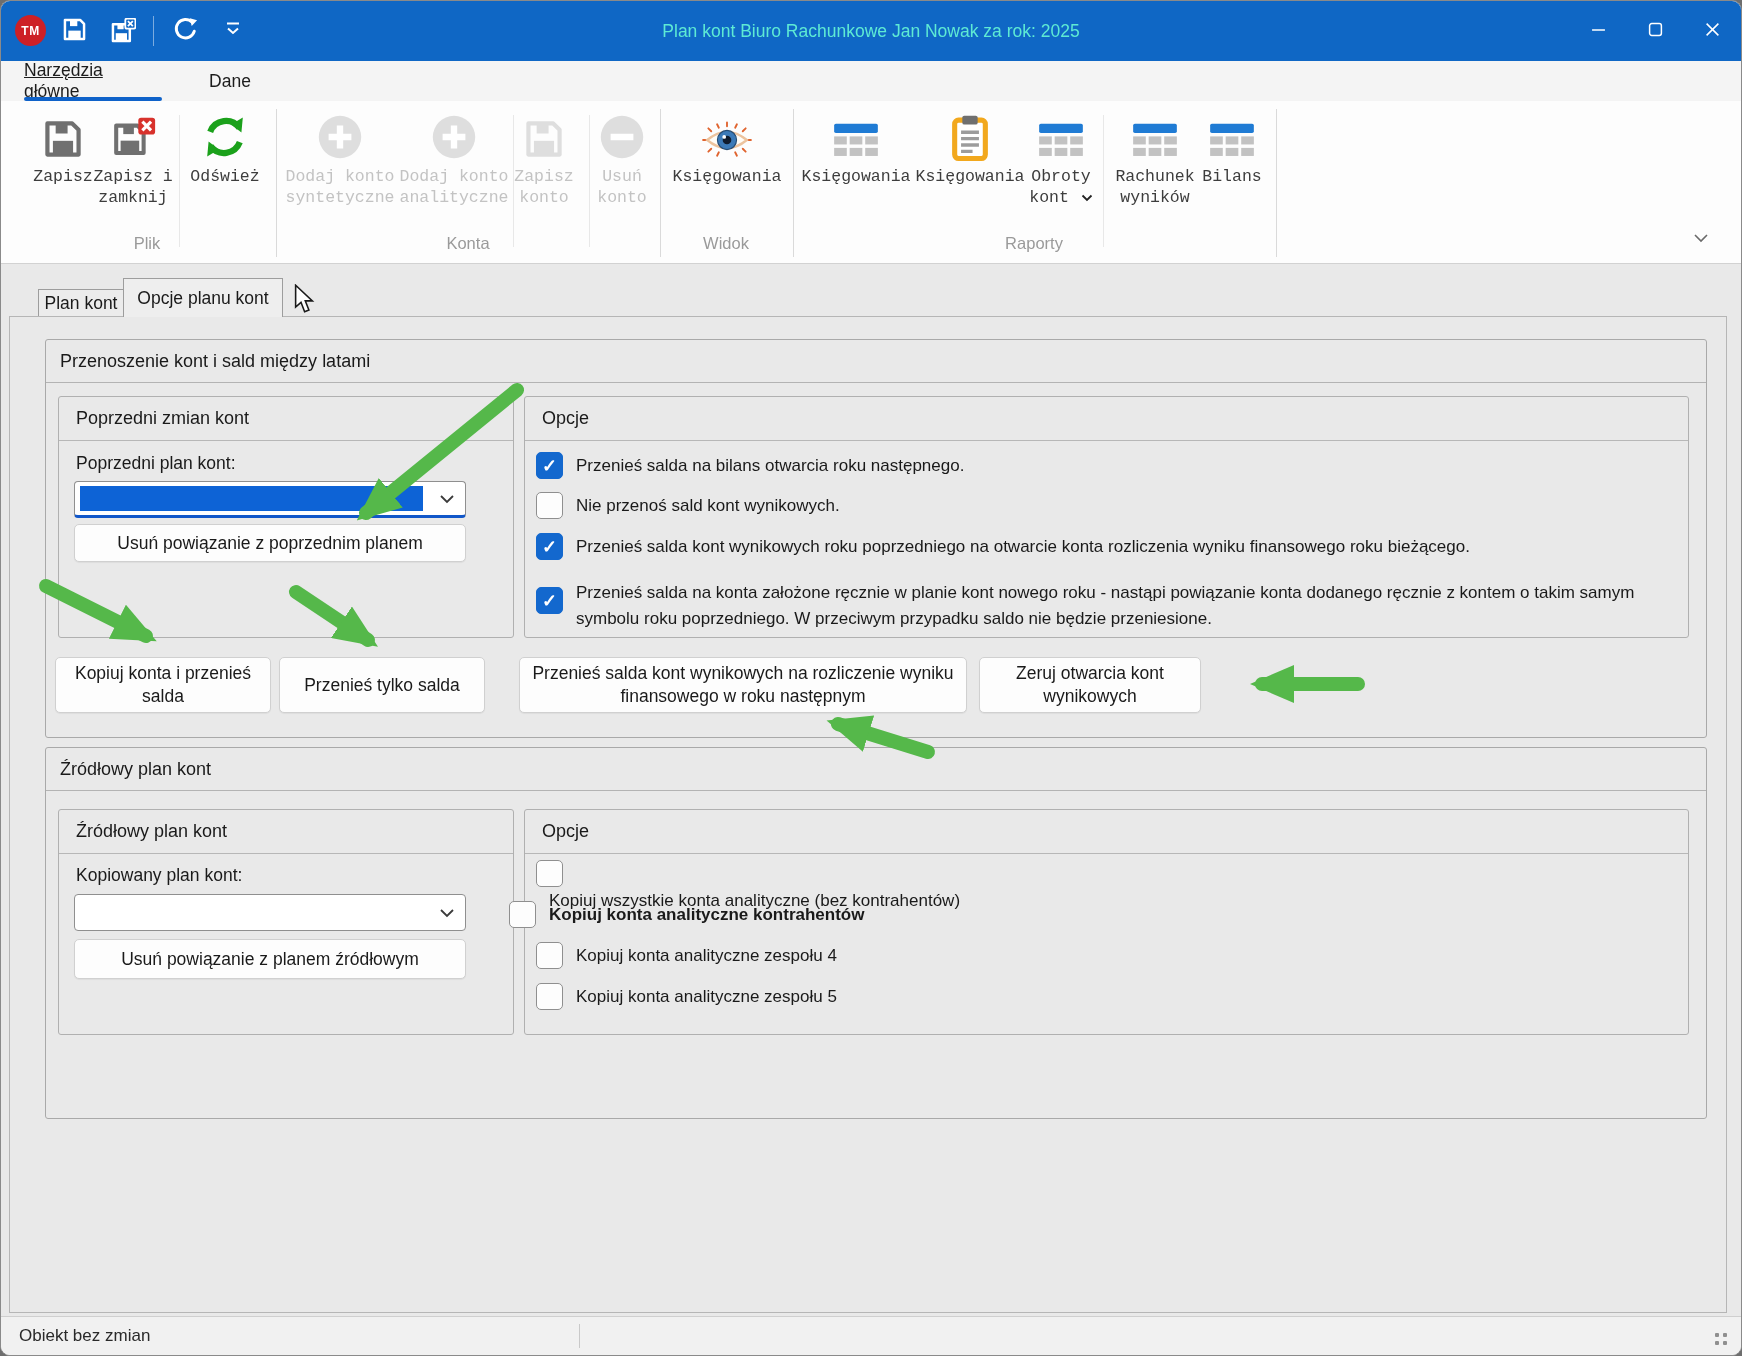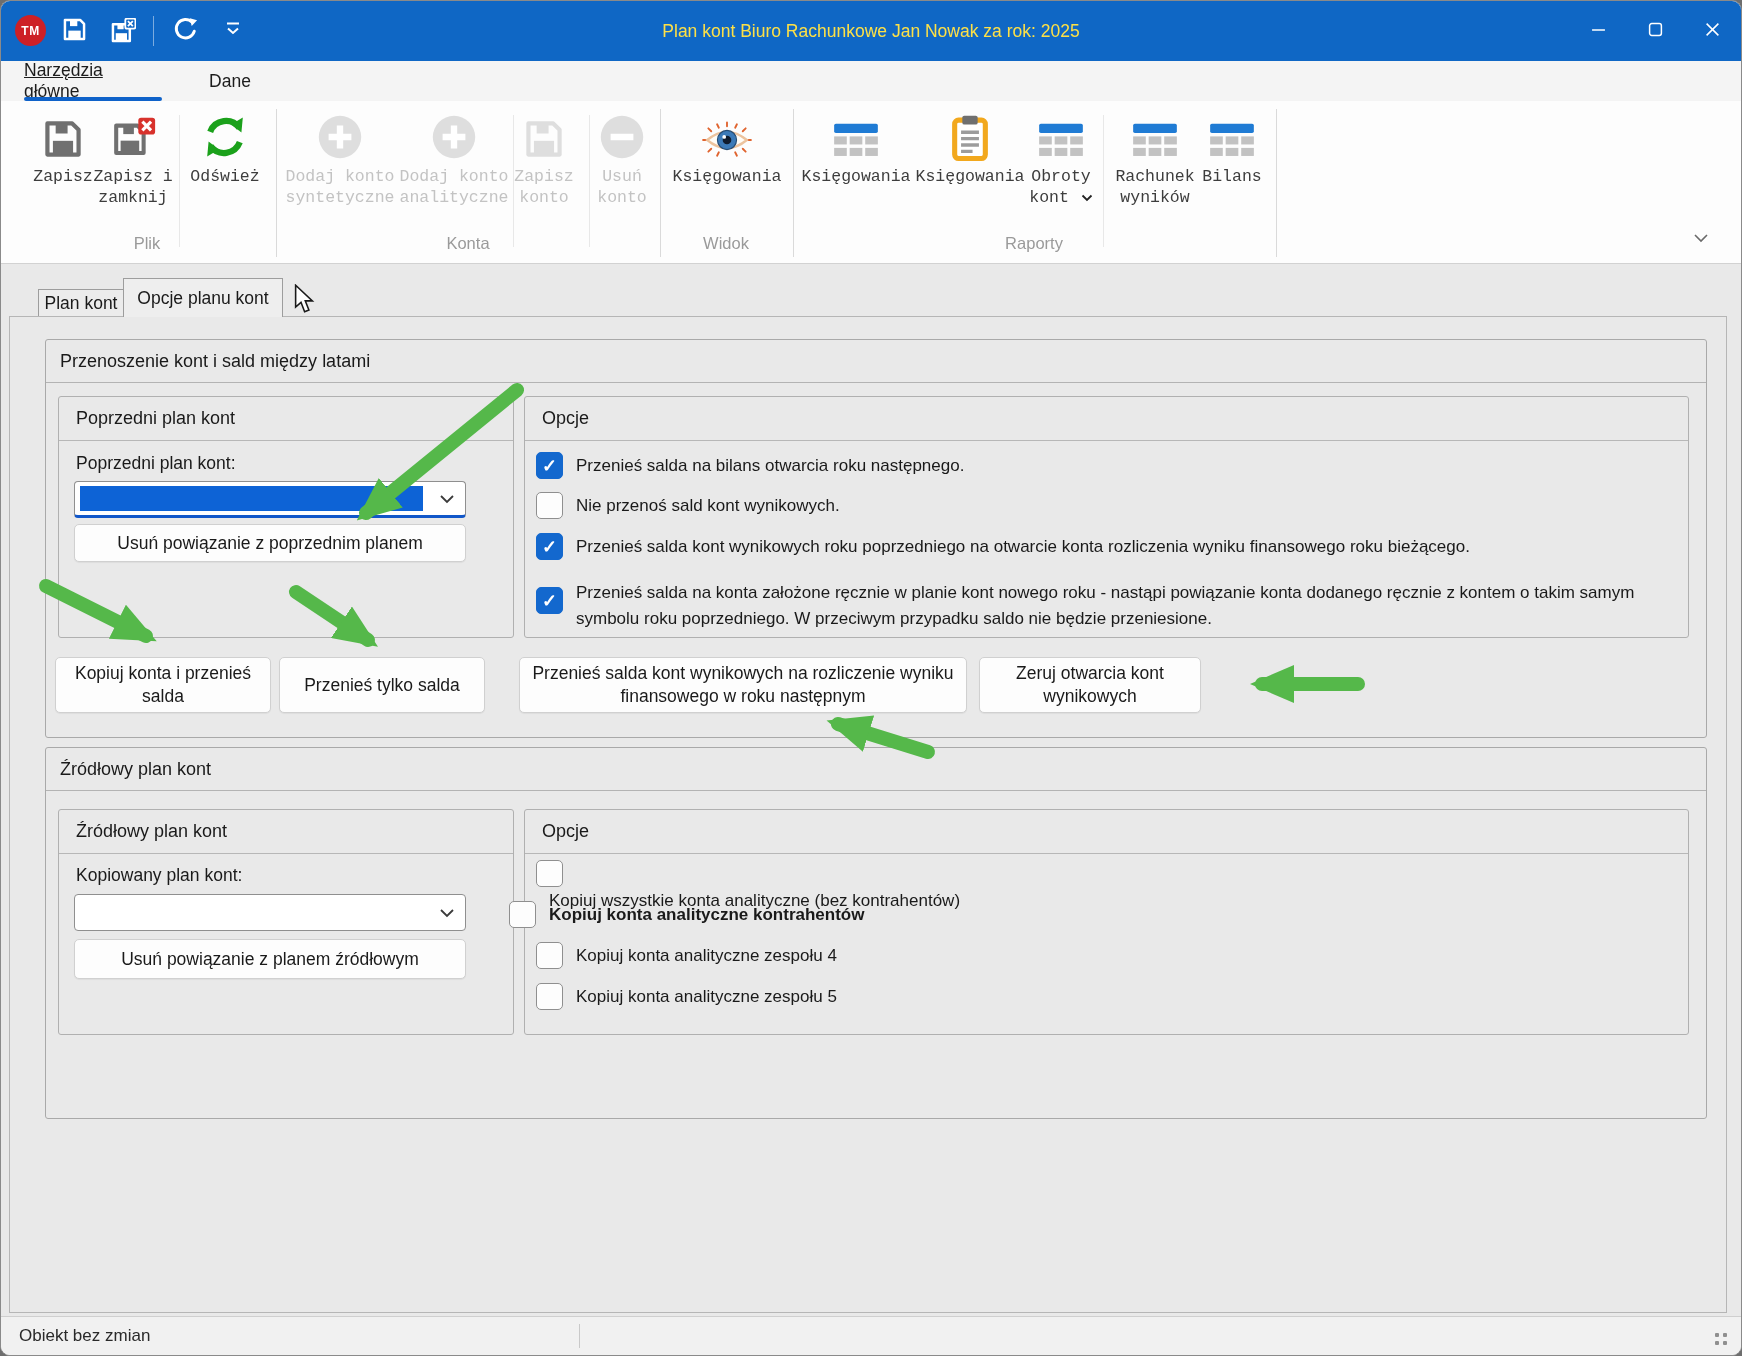--- a/index.html
+++ b/index.html
@@ -4,21 +4,21 @@
 <style>
   html,body{margin:0;padding:0;background:#6e6e6e;font-family:"Liberation Sans",sans-serif;}
   #stage{position:relative;width:1742px;height:1356px;overflow:hidden;}
   .win{position:absolute;left:0;top:0;width:1740px;height:1354px;background:#e9e9e9;border:1px solid #8a8a8a;border-radius:10px;overflow:hidden;}
   
   .titlebar{position:absolute;left:0;top:0;width:100%;height:60px;background:#0f67c5;display:flex;align-items:center;}
   .tm-badge{position:absolute;left:14px;top:14px;width:31px;height:31px;border-radius:50%;background:#cd2026;color:#fff;font-size:12px;font-weight:bold;display:flex;align-items:center;justify-content:center;letter-spacing:.5px;}
   .qat{position:absolute;left:56px;top:0;height:60px;display:flex;align-items:center;gap:14px;}
   .qat .qbtn{width:34px;height:34px;display:flex;align-items:center;justify-content:center;border-radius:4px;}
   .qat .vsep{width:1px;height:30px;background:rgba(255,255,255,.45);}
-  .title-text{position:absolute;left:0;right:0;top:0;height:60px;display:flex;align-items:center;justify-content:center;color:#fde047;font-size:17.5px;pointer-events:none;}
+  .title-text{position:absolute;left:0;right:0;top:0;height:60px;display:flex;align-items:center;justify-content:center;color:#5eead4;font-size:17.5px;pointer-events:none;}
   .winctl{position:absolute;right:0;top:0;height:60px;display:flex;}
   .winbtn{width:57px;height:60px;display:flex;align-items:center;justify-content:center;}
   
   .rtabrow{position:absolute;left:0;top:60px;width:100%;height:40px;background:#f4f4f4;}
   .rtab{position:absolute;top:0;height:40px;display:flex;align-items:center;font-size:17.5px;color:#1c1c1c;}
   .rtab.active:after{content:"";position:absolute;left:0;right:0;bottom:0;height:4px;border-radius:2px;background:#0f62c9;}
   
   .ribbon{position:absolute;left:0;top:100px;width:100%;height:162px;background:#fdfdfd;border-bottom:1px solid #d2d2d2;}
   .rbtn{position:absolute;top:6px;height:128px;display:flex;flex-direction:column;align-items:center;border-radius:4px;font-family:Liberation Mono, monospace;}
   .rbtn .ric{height:54px;display:flex;align-items:flex-end;justify-content:center;}
@@ -338,21 +338,21 @@
         <span>Opcje planu kont</span>
       </div>
 
   <div class="page"></div>
 
   <div class="groupbox" style="left:44px;top:338px;width:1662px;height:399px;">
     <div class="gb-title">Przenoszenie kont i sald między latami</div>
   </div>
 
   <div class="panel" style="left:57px;top:395px;width:456px;height:242px;">
-    <div class="p-title">Poprzedni plan kont</div>
+    <div class="p-title">Poprzedni zmian kont</div>
   </div>
   <span class="field-label" style="left:75px;top:452px;">Poprzedni plan kont:</span>
   <div class="combo focused" style="left:73px;top:480px;width:392px;height:37px;">
     <div class="sel"><span></span></div>
     <span class="chev"><svg width="16" height="10" viewBox="0 0 16 10">
             <path d="M2 2 L8 8 L14 2" fill="none" stroke="#3a3a3a" stroke-width="1.8"></path>
           </svg></span>
   </div>
   <div class="btn" style="left:73px;top:523px;width:392px;height:38px;">
         <span>Usuń powiązanie z poprzednim planem</span>

